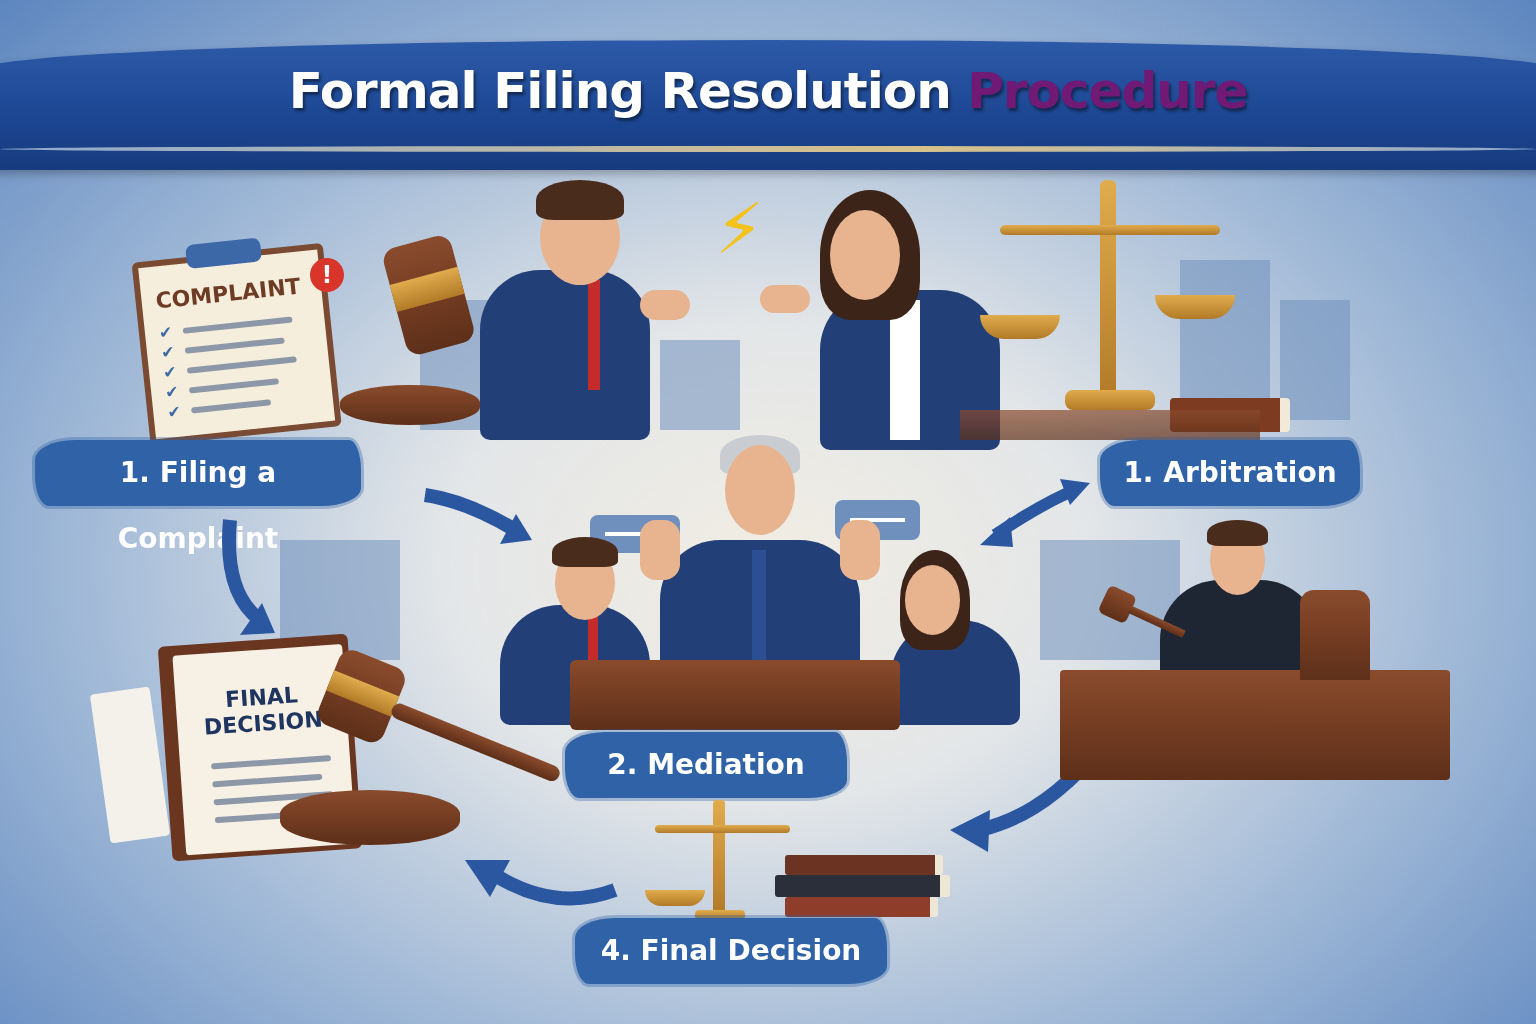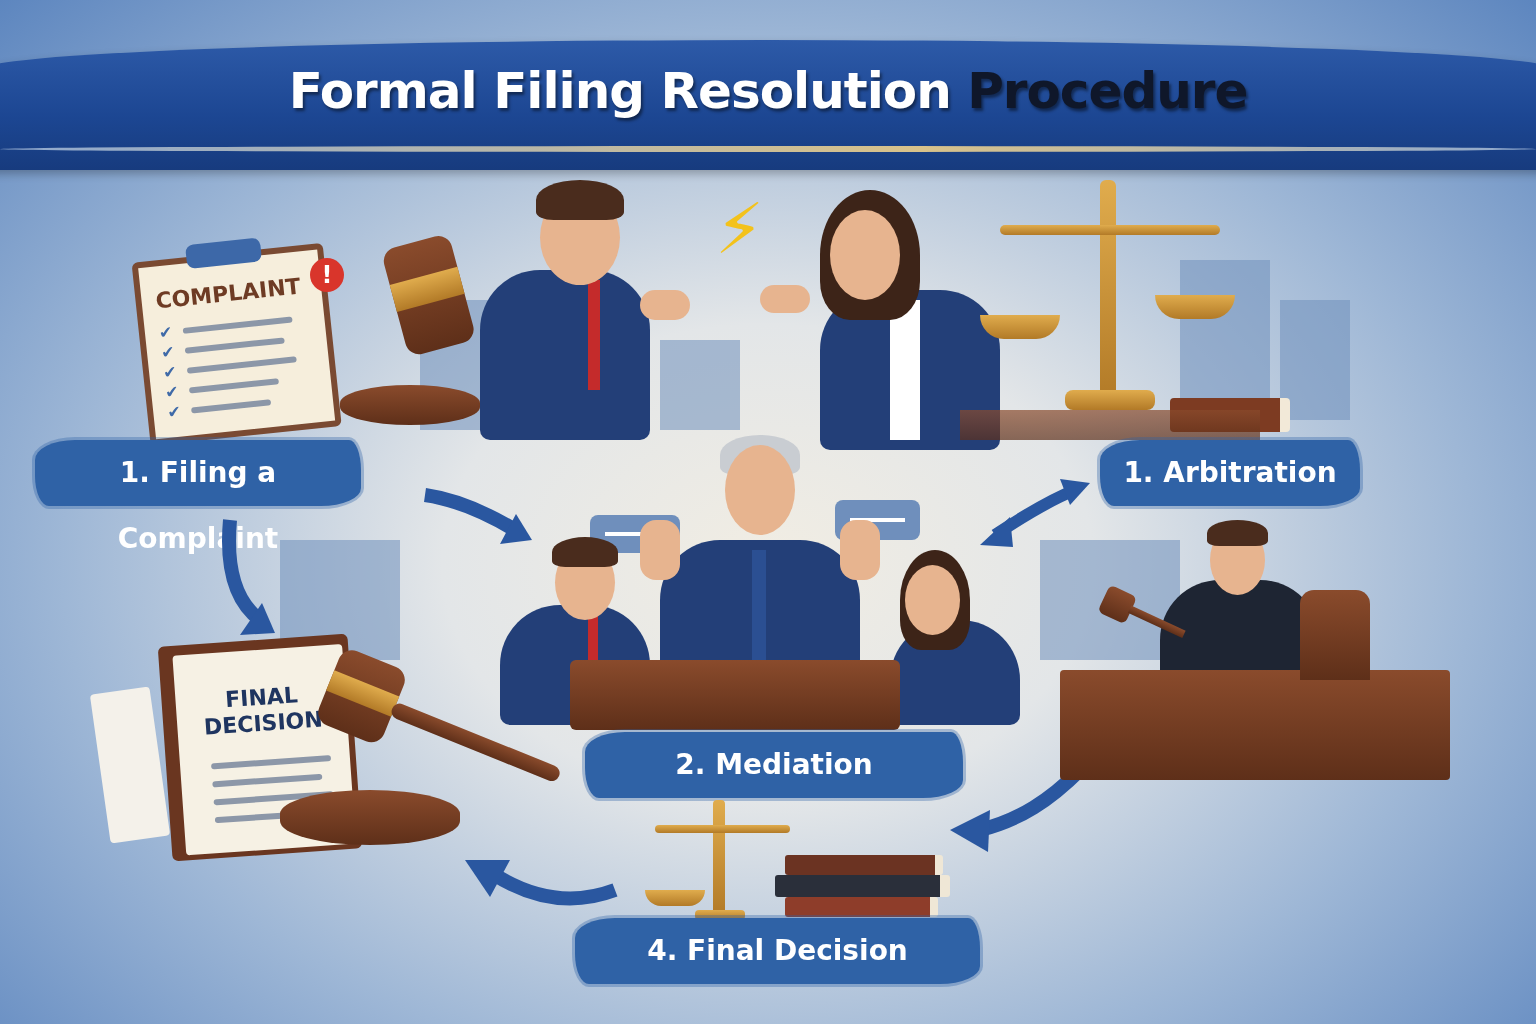--- a/index.html
+++ b/index.html
@@ -9,21 +9,21 @@
   .abs{position:absolute;}
   
   .banner{left:-20px;top:40px;width:1576px;height:130px;
     background:linear-gradient(180deg,#2d5aa8 0%,#1c4692 60%,#173b7e 100%);
     border-radius:50% 50% 0 0 / 30px 30px 0 0;
     box-shadow:0 4px 8px rgba(0,0,0,.25);}
   .banner-stripe{left:0;top:146px;width:1536px;height:6px;
     background:linear-gradient(90deg,#8fa9cf,#d9c28a 60%,#8fa9cf);border-radius:50%/3px;}
   .title{left:0;top:62px;width:1536px;text-align:center;font-weight:bold;font-size:50px;color:#fff;
     text-shadow:2px 3px 3px rgba(0,0,0,.45);font-family:"DejaVu Sans",sans-serif;letter-spacing:-1px;}
-  .title .accent{color:#0f172a;}
+  .title .accent{color:#701a75;}
   
   .step{height:66px;line-height:66px;color:#fff;font-weight:bold;font-size:28px;text-align:center;
     background:#2f62a6;border-radius:40px 12px 40px 14px / 20px 30px 18px 30px;
     box-shadow:0 0 0 3px rgba(47,98,166,.35);}
   
   .suit{background:#233f78;border-radius:60px 60px 10px 10px;}
   .head{background:#e7b48f;border-radius:50%;}
   .hair-m{background:#4a2c1d;border-radius:50% 50% 20% 20%;}
   .hair-f{background:#3d2418;border-radius:50% 50% 30% 30%;}
   .tie{background:#c42b2b;}
@@ -154,21 +154,21 @@
   <div class="head abs" style="left:60px;top:5px;width:55px;height:70px;"></div>
   <div class="hair-m abs" style="left:57px;top:0;width:61px;height:26px;"></div>
 </div>
 <div class="abs" style="left:1100px;top:600px;width:80px;height:30px;transform:rotate(25deg);">
   <div class="wood abs" style="left:0;top:0;width:30px;height:30px;border-radius:6px;"></div>
   <div class="wood abs" style="left:28px;top:10px;width:60px;height:8px;"></div>
 </div>
 <div class="abs wood" style="left:1060px;top:670px;width:390px;height:110px;border-radius:4px;"></div>
 <div class="abs wood" style="left:1300px;top:590px;width:70px;height:90px;border-radius:14px 14px 0 0;"></div>
 
-<div class="abs step" style="left:585px;top:732px;width:378px;">2. Mediation</div>
+<div class="abs step" style="left:565px;top:732px;width:282px;">2. Mediation</div>
 
 <div class="abs" style="left:100px;top:690px;width:60px;height:150px;background:#f4f1ea;transform:rotate(-8deg);border-radius:4px;"></div>
 <div class="abs" style="left:165px;top:640px;width:190px;height:215px;background:#6a3620;border-radius:6px;transform:rotate(-4deg);">
   <div class="abs" style="left:14px;top:10px;width:170px;height:200px;background:#f6f1e4;border-radius:4px;"></div>
   <div class="abs" style="left:30px;top:45px;width:140px;text-align:center;font-weight:bold;font-size:22px;line-height:26px;color:#1f3560;">
     <div>FINAL</div>
     <div>DECISION</div>
   </div>
   <div class="line" style="left:45px;top:120px;width:120px;"></div>
   <div class="line" style="left:45px;top:138px;width:110px;"></div>
@@ -185,13 +185,13 @@
 <div class="abs" style="left:645px;top:800px;width:150px;height:120px;">
   <div class="gold abs" style="left:68px;top:0;width:12px;height:115px;border-radius:4px;"></div>
   <div class="gold abs" style="left:10px;top:25px;width:135px;height:8px;border-radius:4px;"></div>
   <div class="gold abs" style="left:0;top:90px;width:60px;height:16px;border-radius:0 0 30px 30px;"></div>
   <div class="gold abs" style="left:50px;top:110px;width:50px;height:10px;border-radius:4px;"></div>
 </div>
 <div class="abs" style="left:785px;top:855px;width:150px;height:20px;background:#6b3322;border-radius:3px;border-right:8px solid #efe7d6;"></div>
 <div class="abs" style="left:775px;top:875px;width:165px;height:22px;background:#2a2f3a;border-radius:3px;border-right:10px solid #efe7d6;"></div>
 <div class="abs" style="left:785px;top:897px;width:145px;height:20px;background:#8e3d2a;border-radius:3px;border-right:8px solid #efe7d6;"></div>
 
-<div class="abs step" style="left:575px;top:918px;width:405px;">4. Final Decision</div>
+<div class="abs step" style="left:575px;top:918px;width:312px;">4. Final Decision</div>
 
 </body></html>

